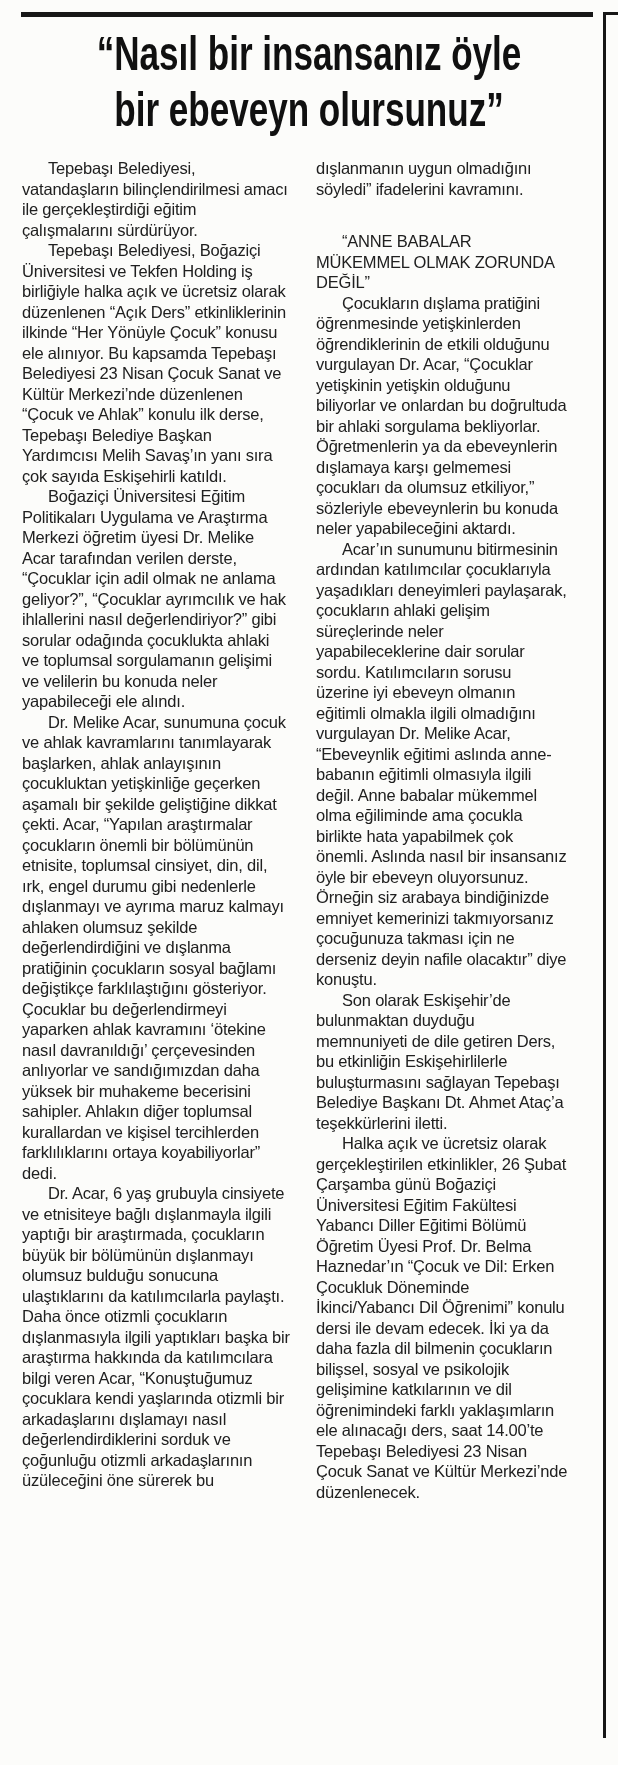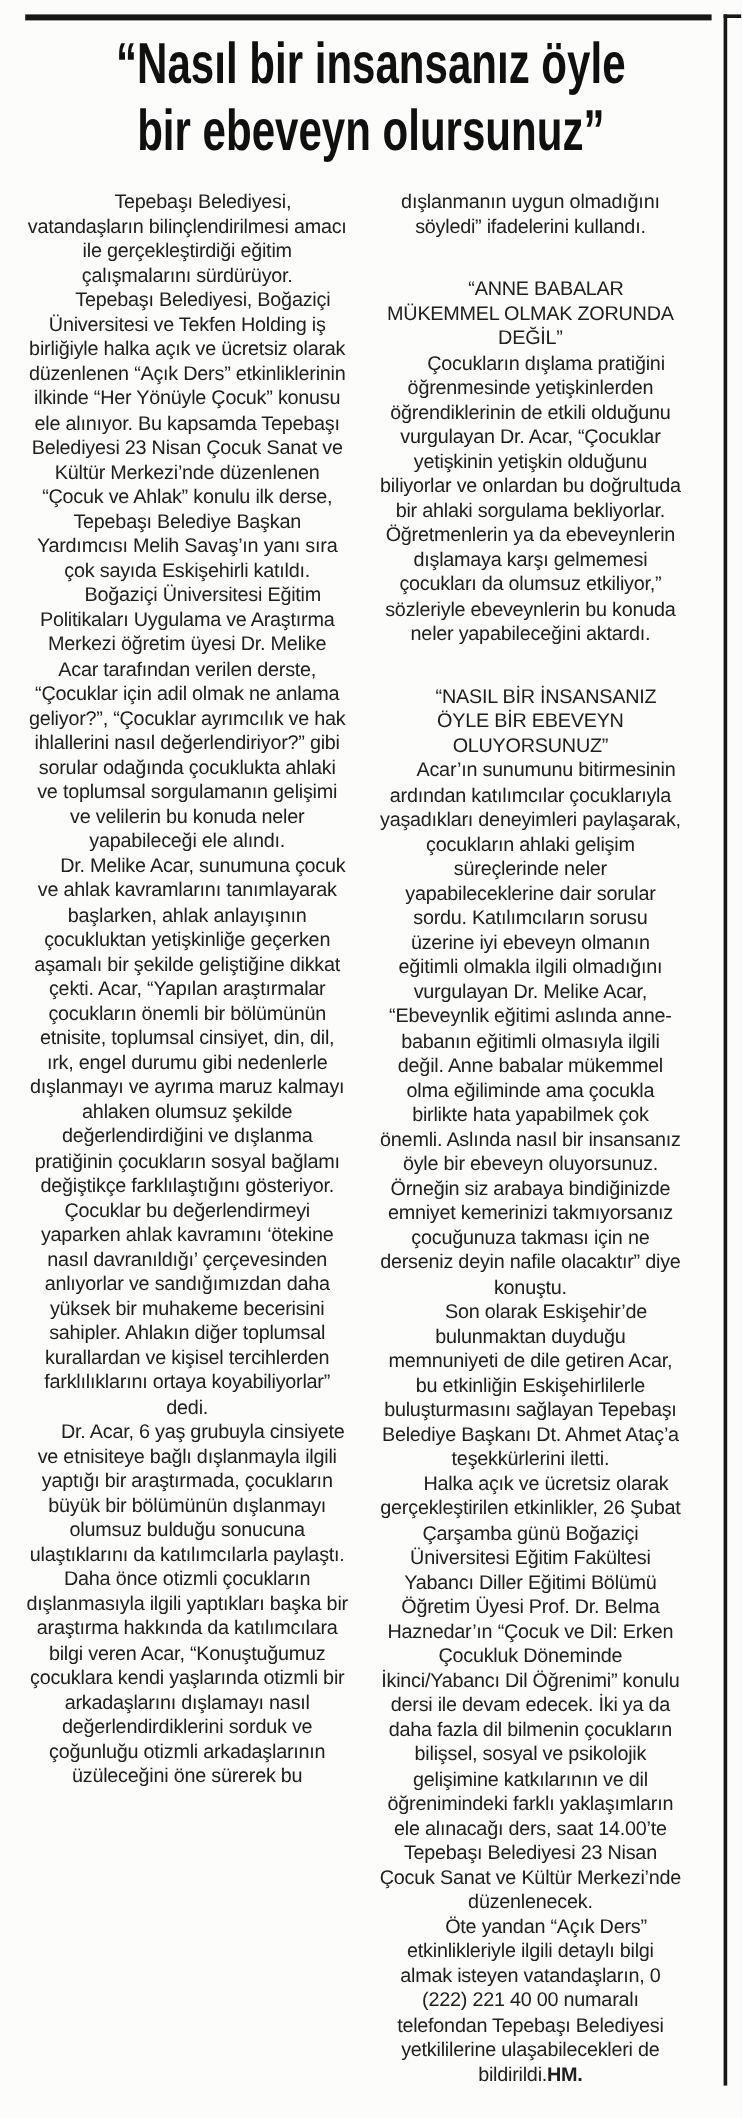--- a/index.html
+++ b/index.html
@@ -72,21 +72,20 @@
     line-height: 20.5px;
     letter-spacing: -0.2px;
     color: #202020;
     text-align: left;
   }
   .col-left  { width: 268px; }
   .col-right { width: 252px; }
   .block {
     margin: 0;
     text-indent: 26px;
-    text-align: center;
   }
   .block.no-indent { text-indent: 0; }
   .block.heading {
     margin-top: 32px;
     text-transform: uppercase;
   }
   .block b { font-weight: bold; }
 </style>
 </head>
 <body>
@@ -103,23 +102,21 @@
 
   <div class="columns">
     <div class="col col-left" id="col-left">
         <p class="block paragraph">Tepebaşı Belediyesi, vatandaşların bilinçlendirilmesi amacı ile gerçekleştirdiği eğitim çalışmalarını sürdürüyor.</p>
         <p class="block paragraph">Tepebaşı Belediyesi, Boğaziçi Üniversitesi ve Tekfen Holding iş birliğiyle halka açık ve ücretsiz olarak düzenlenen “Açık Ders” etkinliklerinin ilkinde “Her Yönüyle Çocuk” konusu ele alınıyor. Bu kapsamda Tepebaşı Belediyesi 23 Nisan Çocuk Sanat ve Kültür Merkezi’nde düzenlenen “Çocuk ve Ahlak” konulu ilk derse, Tepebaşı Belediye Başkan Yardımcısı Melih Savaş’ın yanı sıra çok sayıda Eskişehirli katıldı.</p>
         <p class="block paragraph">Boğaziçi Üniversitesi Eğitim Politikaları Uygulama ve Araştırma Merkezi öğretim üyesi Dr. Melike Acar tarafından verilen derste, “Çocuklar için adil olmak ne anlama geliyor?”, “Çocuklar ayrımcılık ve hak ihlallerini nasıl değerlendiriyor?” gibi sorular odağında çocuklukta ahlaki ve toplumsal sorgulamanın gelişimi ve velilerin bu konuda neler yapabileceği ele alındı.</p>
         <p class="block paragraph">Dr. Melike Acar, sunumuna çocuk ve ahlak kavramlarını tanımlayarak başlarken, ahlak anlayışının çocukluktan yetişkinliğe geçerken aşamalı bir şekilde geliştiğine dikkat çekti. Acar, “Yapılan araştırmalar çocukların önemli bir bölümünün etnisite, toplumsal cinsiyet, din, dil, ırk, engel durumu gibi nedenlerle dışlanmayı ve ayrıma maruz kalmayı ahlaken olumsuz şekilde değerlendirdiğini ve dışlanma pratiğinin çocukların sosyal bağlamı değiştikçe farklılaştığını gösteriyor. Çocuklar bu değerlendirmeyi yaparken ahlak kavramını ‘ötekine nasıl davranıldığı’ çerçevesinden anlıyorlar ve sandığımızdan daha yüksek bir muhakeme becerisini sahipler. Ahlakın diğer toplumsal kurallardan ve kişisel tercihlerden farklılıklarını ortaya koyabiliyorlar” dedi.</p>
         <p class="block paragraph">Dr. Acar, 6 yaş grubuyla cinsiyete ve etnisiteye bağlı dışlanmayla ilgili yaptığı bir araştırmada, çocukların büyük bir bölümünün dışlanmayı olumsuz bulduğu sonucuna ulaştıklarını da katılımcılarla paylaştı. Daha önce otizmli çocukların dışlanmasıyla ilgili yaptıkları başka bir araştırma hakkında da katılımcılara bilgi veren Acar, “Konuştuğumuz çocuklara kendi yaşlarında otizmli bir arkadaşlarını dışlamayı nasıl değerlendirdiklerini sorduk ve çoğunluğu otizmli arkadaşlarının üzüleceğini öne sürerek bu</p>
       </div>
     <div class="col col-right" id="col-right">
-        <p class="block paragraph no-indent">dışlanmanın uygun olmadığını söyledi” ifadelerini kullandı.</p>
+        <p class="block paragraph no-indent">dışlanmanın uygun olmadığını söyledi” ifadelerini kavramını.</p>
         <p class="block heading">“ANNE BABALAR MÜKEMMEL OLMAK ZORUNDA DEĞİL”</p>
         <p class="block paragraph">Çocukların dışlama pratiğini öğrenmesinde yetişkinlerden öğrendiklerinin de etkili olduğunu vurgulayan Dr. Acar, “Çocuklar yetişkinin yetişkin olduğunu biliyorlar ve onlardan bu doğrultuda bir ahlaki sorgulama bekliyorlar. Öğretmenlerin ya da ebeveynlerin dışlamaya karşı gelmemesi çocukları da olumsuz etkiliyor,” sözleriyle ebeveynlerin bu konuda neler yapabileceğini aktardı.</p>
-        <p class="block heading">“NASIL BİR İNSANSANIZ ÖYLE BİR EBEVEYN OLUYORSUNUZ”</p>
         <p class="block paragraph">Acar’ın sunumunu bitirmesinin ardından katılımcılar çocuklarıyla yaşadıkları deneyimleri paylaşarak, çocukların ahlaki gelişim süreçlerinde neler yapabileceklerine dair sorular sordu. Katılımcıların sorusu üzerine iyi ebeveyn olmanın eğitimli olmakla ilgili olmadığını vurgulayan Dr. Melike Acar, “Ebeveynlik eğitimi aslında anne-babanın eğitimli olmasıyla ilgili değil. Anne babalar mükemmel olma eğiliminde ama çocukla birlikte hata yapabilmek çok önemli. Aslında nasıl bir insansanız öyle bir ebeveyn oluyorsunuz. Örneğin siz arabaya bindiğinizde emniyet kemerinizi takmıyorsanız çocuğunuza takması için ne derseniz deyin nafile olacaktır” diye konuştu.</p>
-        <p class="block paragraph">Son olarak Eskişehir’de bulunmaktan duyduğu memnuniyeti de dile getiren Acar, bu etkinliğin Eskişehirlilerle buluşturmasını sağlayan Tepebaşı Belediye Başkanı Dt. Ahmet Ataç’a teşekkürlerini iletti.</p>
+        <p class="block paragraph">Son olarak Eskişehir’de bulunmaktan duyduğu memnuniyeti de dile getiren Ders, bu etkinliğin Eskişehirlilerle buluşturmasını sağlayan Tepebaşı Belediye Başkanı Dt. Ahmet Ataç’a teşekkürlerini iletti.</p>
         <p class="block paragraph">Halka açık ve ücretsiz olarak gerçekleştirilen etkinlikler, 26 Şubat Çarşamba günü Boğaziçi Üniversitesi Eğitim Fakültesi Yabancı Diller Eğitimi Bölümü Öğretim Üyesi Prof. Dr. Belma Haznedar’ın “Çocuk ve Dil: Erken Çocukluk Döneminde İkinci/Yabancı Dil Öğrenimi” konulu dersi ile devam edecek. İki ya da daha fazla dil bilmenin çocukların bilişsel, sosyal ve psikolojik gelişimine katkılarının ve dil öğrenimindeki farklı yaklaşımların ele alınacağı ders, saat 14.00’te Tepebaşı Belediyesi 23 Nisan Çocuk Sanat ve Kültür Merkezi’nde düzenlenecek.</p>
-        <p class="block paragraph">Öte yandan “Açık Ders” etkinlikleriyle ilgili detaylı bilgi almak isteyen vatandaşların, 0 (222) 221 40 00 numaralı telefondan Tepebaşı Belediyesi yetkililerine ulaşabilecekleri de bildirildi.<b>HM.</b></p>
       </div>
   </div>
 </div>
 
 </body></html>

